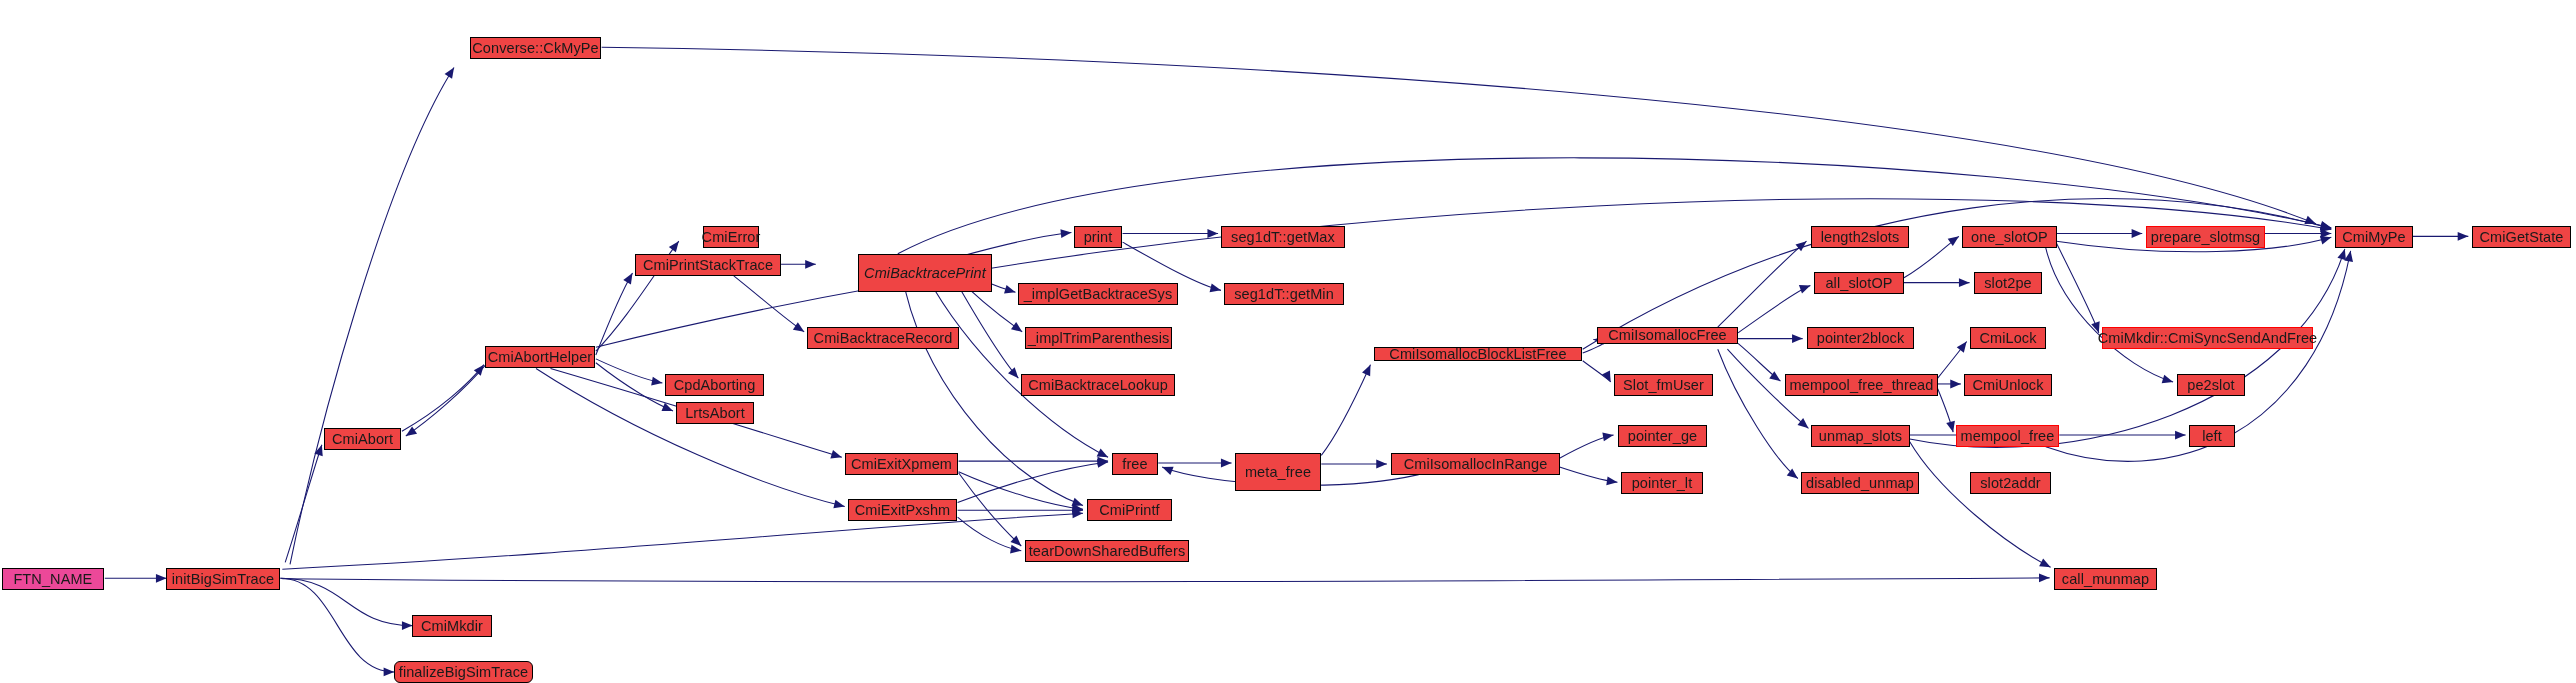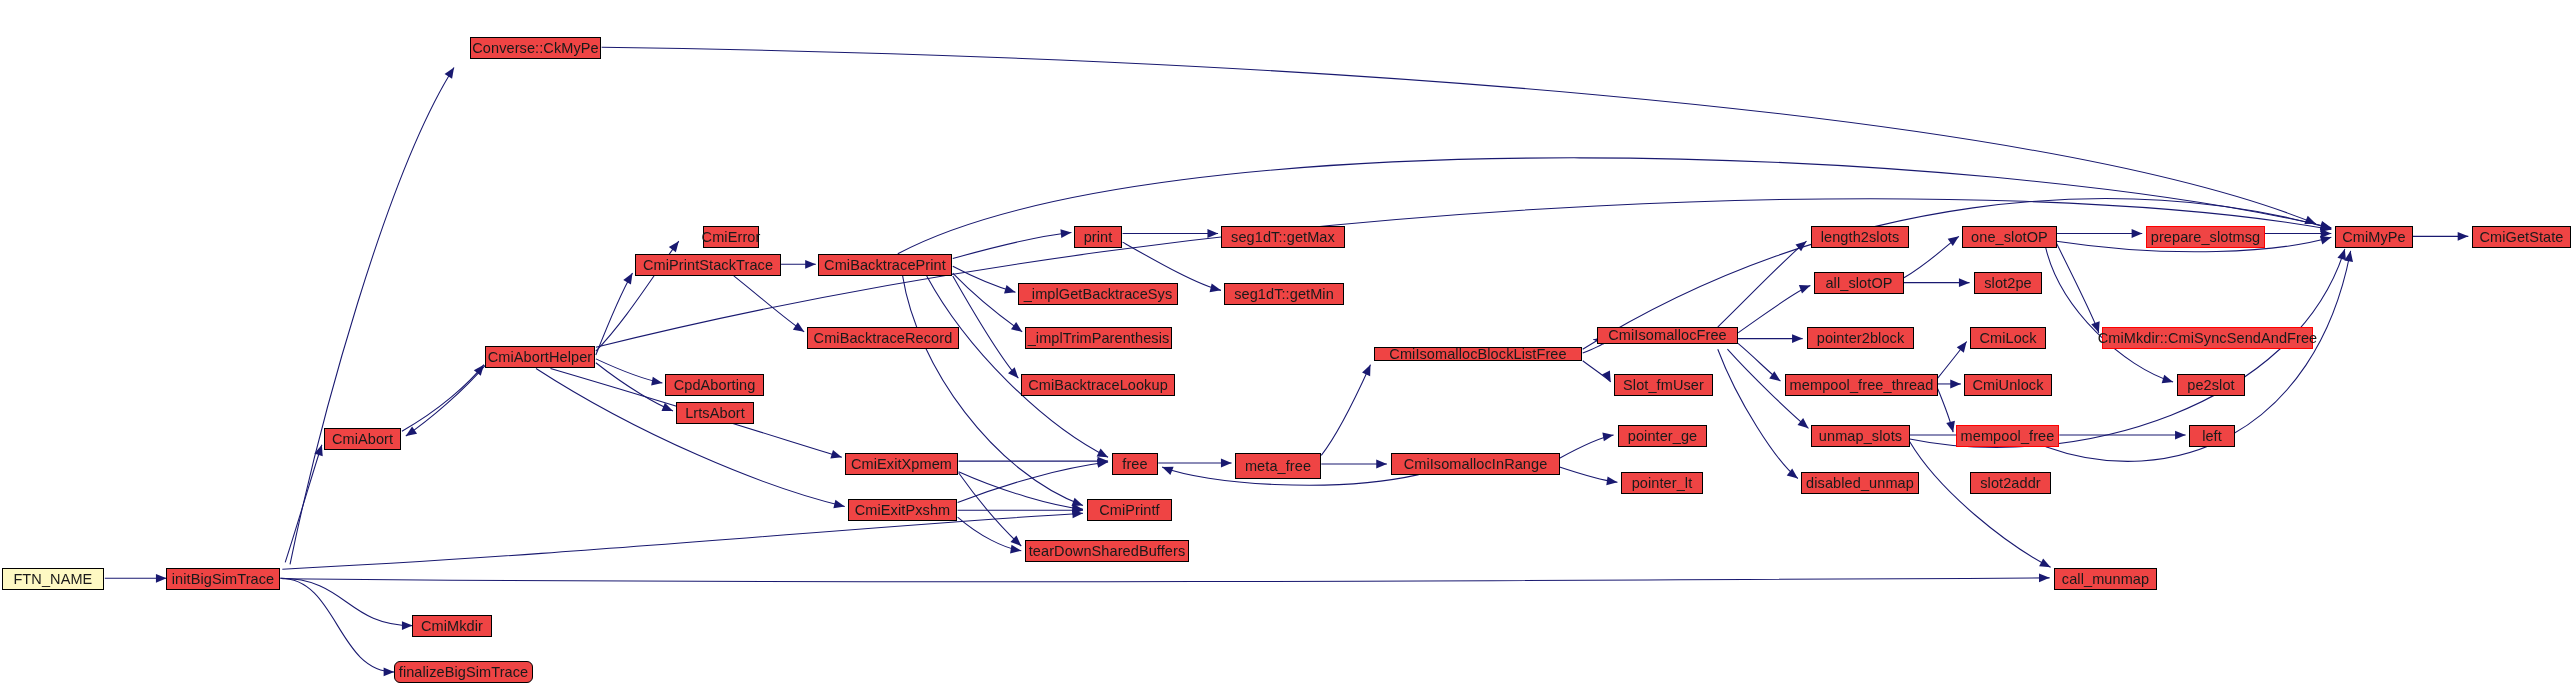--- a/index.html
+++ b/index.html
@@ -3,21 +3,21 @@
 <meta charset="utf-8">
 <style>
   html,body{margin:0;padding:0;background:#ffffff;}
   #canvas{position:relative;width:2576px;height:683px;background:#ffffff;
           font-family:"Liberation Sans","DejaVu Sans",sans-serif;overflow:hidden;}
   svg#edges{position:absolute;left:0;top:0;width:2576px;height:683px;}
   .node{position:absolute;box-sizing:border-box;border:1px solid #000000;
         background:#ef4444;color:#1a1a1a;font-size:14.5px;line-height:1;
         display:flex;align-items:center;justify-content:center;
         white-space:nowrap;letter-spacing:0.1px;}
-  .node.root{background:#fef9c3;border:1px solid #000000;}
+  .node.root{background:#ec4899;border:1px solid #000000;}
   .node.hl{border:1px solid #ff0000;}
   .node span{pointer-events:none;}
 </style>
 </head>
 <body>
 
 <div id="canvas">
   <svg id="edges" xmlns="http://www.w3.org/2000/svg" viewBox="0 0 2669 708" width="2576" height="683">
       <path d="M 108 599.5 C 140 599.5, 140 599.5, 172 599.5" fill="none" stroke="#191970" stroke-width="1.1"></path>
       <polygon points="172,599.5 161,604.1 161,594.9" fill="#191970"></polygon>
@@ -177,21 +177,21 @@
       </div>
       <div class="node" style="left: 635px; top: 254px; width: 146px; height: 22px;">
         <span>CmiPrintStackTrace</span>
       </div>
       <div class="node" style="left: 665px; top: 374px; width: 99px; height: 22px;">
         <span>CpdAborting</span>
       </div>
       <div class="node" style="left: 676px; top: 402px; width: 78px; height: 22px;">
         <span>LrtsAbort</span>
       </div>
-      <div class="node" style="left: 818px; top: 254px; width: 134px; height: 22px;">
+      <div class="node" style="left: 858px; top: 254px; width: 134px; height: 38px; font-style: italic;">
         <span>CmiBacktracePrint</span>
       </div>
       <div class="node" style="left: 807px; top: 327px; width: 152px; height: 22px;">
         <span>CmiBacktraceRecord</span>
       </div>
       <div class="node" style="left: 845px; top: 453px; width: 113px; height: 22px;">
         <span>CmiExitXpmem</span>
       </div>
       <div class="node" style="left: 848px; top: 499px; width: 109px; height: 22px;">
         <span>CmiExitPxshm</span>
@@ -216,21 +216,21 @@
       </div>
       <div class="node" style="left: 1025px; top: 540px; width: 164px; height: 22px;">
         <span>tearDownSharedBuffers</span>
       </div>
       <div class="node" style="left: 1221px; top: 226px; width: 124px; height: 22px;">
         <span>seg1dT::getMax</span>
       </div>
       <div class="node" style="left: 1224px; top: 283px; width: 120px; height: 22px;">
         <span>seg1dT::getMin</span>
       </div>
-      <div class="node" style="left: 1235px; top: 453px; width: 86px; height: 26px;">
+      <div class="node" style="left: 1235px; top: 453px; width: 86px; height: 38px;">
         <span>meta_free</span>
       </div>
       <div class="node" style="left: 1374px; top: 347px; width: 208px; height: 14px;">
         <span>CmiIsomallocBlockListFree</span>
       </div>
       <div class="node" style="left: 1391px; top: 453px; width: 169px; height: 22px;">
         <span>CmiIsomallocInRange</span>
       </div>
       <div class="node" style="left: 1597px; top: 327px; width: 141px; height: 17px;">
         <span>CmiIsomallocFree</span>

